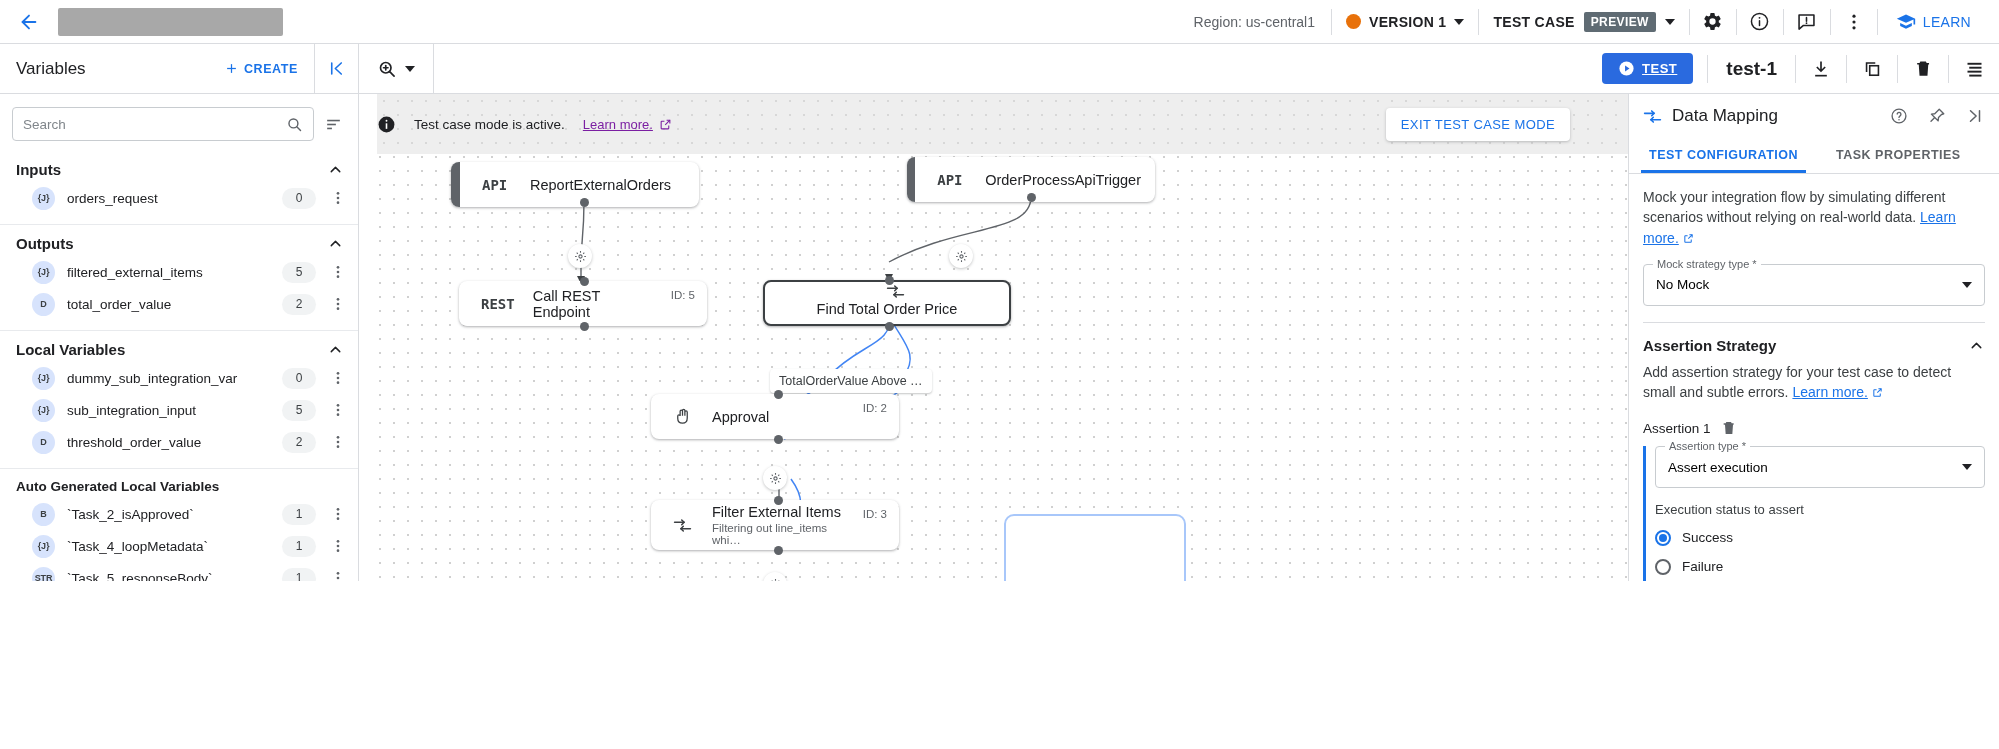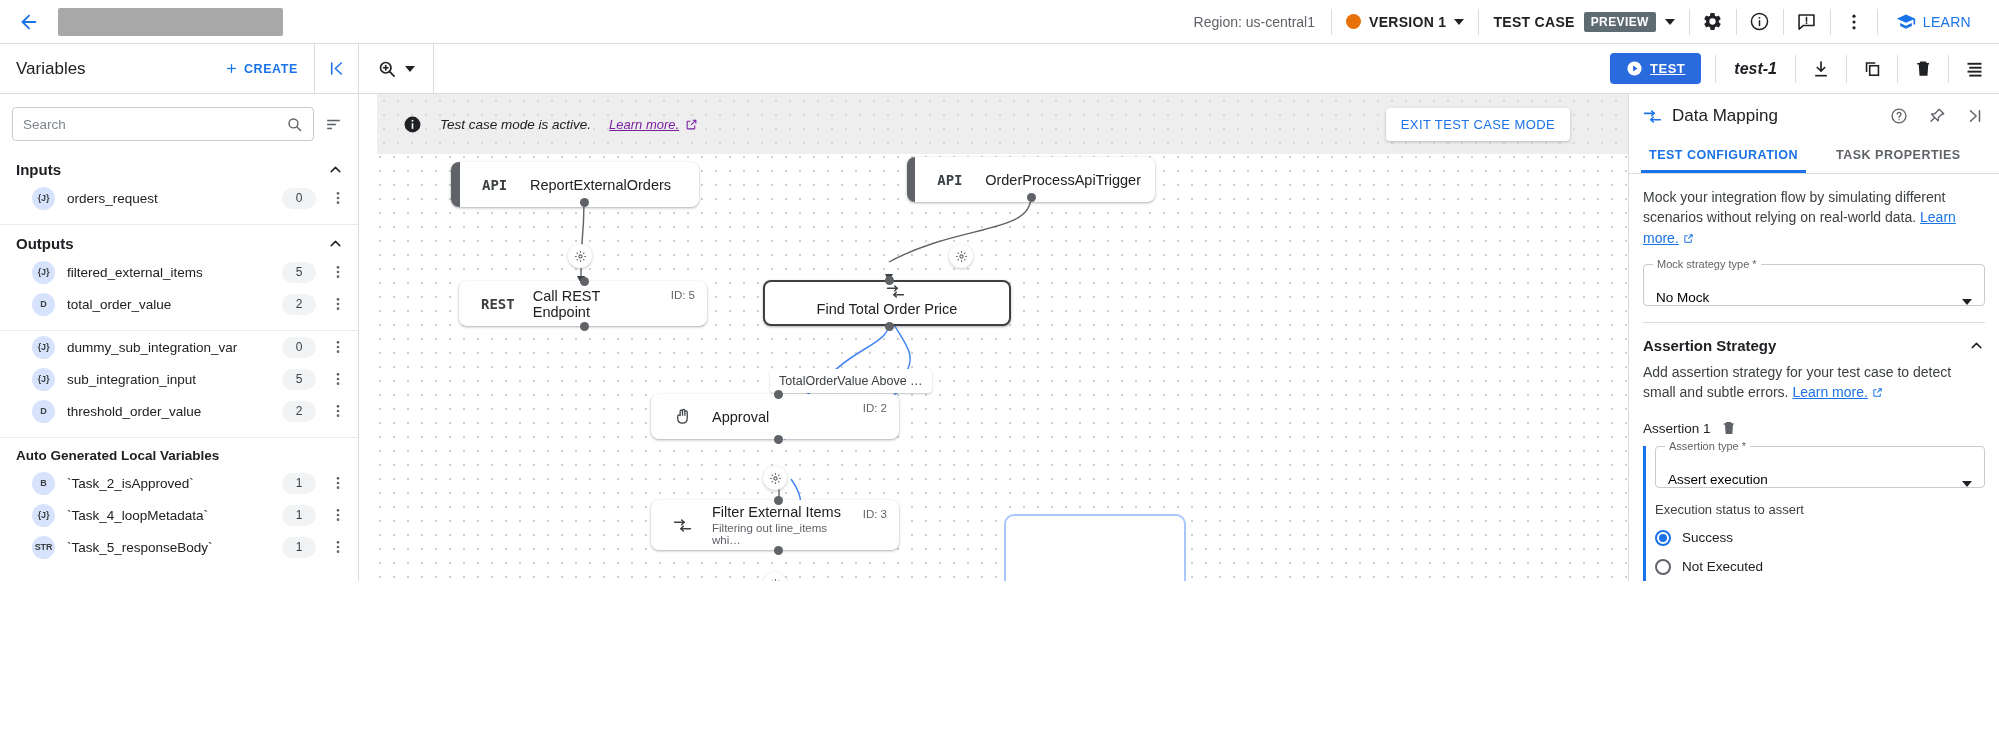--- a/index.html
+++ b/index.html
@@ -73,21 +73,21 @@
   }
   .tb-mid { flex:1; }
   .test-btn {
     background:#2a6adf; color:#fff; border-radius:4px; height:31px;
     display:flex; align-items:center; gap:7px; padding:0 16px;
     font-size:13px; font-weight:bold; letter-spacing:.5px; cursor:pointer;
     margin-right:14px;
     text-decoration:underline;
   }
   .tb-sep { width:1px; height:28px; background:#dadce0; }
-  .test-name { font-size:16px; font-weight:bold; padding:0 18px; white-space:nowrap;font-style:italic; }
+  .test-name { font-size:19px; font-weight:bold; padding:0 18px; white-space:nowrap; }
   .tb-icon { width:50px; height:50px; display:flex; align-items:center; justify-content:center; cursor:pointer; }
 
   
   .body { flex:1; display:flex; min-height:0; }
 
   
   .varpanel {
     width:359px; min-width:359px; border-right:1px solid #dadce0;
     display:flex; flex-direction:column; overflow:hidden; background:#fff;
   }
@@ -125,22 +125,22 @@
 
   
   .canvas {
     flex:1; position:relative; overflow:hidden; background:#fff;
     background-image:radial-gradient(#d0d0d0 1px, transparent 1.1px);
     background-size:14px 14px;
   }
   .canvas-left-gutter { position:absolute; left:0; top:0; bottom:0; width:18px; background:#fff; }
   .banner {
     position:absolute; left:18px; right:0; top:0; height:60px; background:#eeeeee;
-    display:flex; align-items:center; padding-left:26px; gap:18px;
-    background-image:radial-gradient(#d7d7d7 1px, transparent 1.1px); background-size:14px 14px;font-style:italic;
+    display:flex; align-items:center; gap:18px;
+    background-image:radial-gradient(#d7d7d7 1px, transparent 1.1px); background-size:14px 14px;
   }
   .banner-inner { display:flex; align-items:center; gap:18px; }
   .banner-text { font-size:13.5px; color:#202124; }
   .link-purple { color:#7b1fa2; text-decoration:underline; cursor:pointer; }
   .exit-btn {
     position:absolute; right:58px; top:14px; background:#fff; border-radius:4px;
     box-shadow:0 1px 3px rgba(60,64,67,.3); color:#1a73e8;
     font-size:13px; font-weight:500; letter-spacing:.4px; padding:9px 15px; cursor:pointer;
   }
   .node {
@@ -189,21 +189,21 @@
   .rp-tab {
     padding:10px 8px 11px 8px; font-size:12.5px; font-weight:bold; letter-spacing:.5px;
     color:#5f6368; cursor:pointer; margin-right:22px; white-space:nowrap;
   }
   .rp-tab.active { color:#1a73e8; box-shadow: inset 0 -3px 0 #1a73e8; }
   .rp-content { flex:1; overflow:hidden; padding:0 14px; }
   .rp-desc { font-size:14px; color:#3c4043; line-height:1.45; padding:13px 0 10px 0; }
   .link-blue { color:#1a73e8; text-decoration:underline; cursor:pointer; }
   .field {
     position:relative; border:1px solid #c8ccd0; border-radius:4px; height:42px;
-    display:flex; align-items:flex-end; padding:0 12px; margin-top:6px; cursor:pointer;
+    display:flex; align-items:center; padding:0 12px; margin-top:6px; cursor:pointer;
   }
   .field-label {
     position:absolute; top:-7px; left:9px; background:#fff; padding:0 4px;
     font-size:11px; color:#5f6368;
   }
   .field-val { flex:1; font-size:13.5px; color:#000000; }
   .divider { height:1px; background:#dadce0; margin:16px 0 0 0; }
   .sec-head { display:flex; align-items:center; padding:14px 0 6px 0; cursor:pointer; }
   .sec-title { font-size:15px; font-weight:bold; flex:1; }
   .assert-row { display:flex; align-items:center; gap:10px; padding:8px 0 4px 0; }
@@ -433,20 +433,28 @@
             <svg width="16" height="16" viewBox="0 0 24 24" fill="#5f6368">
                 <circle cx="12" cy="5" r="2"></circle>
                 <circle cx="12" cy="12" r="2"></circle>
                 <circle cx="12" cy="19" r="2"></circle>
               </svg>
           </span>
         </div>
       </div>
 
       <div class="vsection">
+        <div class="vsec-head">
+          <div class="vsec-title">Local Variables</div>
+          <div class="chev">
+            <svg width="17" height="17" viewBox="0 0 24 24" fill="none" stroke="#202124" stroke-width="2" stroke-linecap="round" stroke-linejoin="round">
+                <polyline points="6 15 12 9 18 15"></polyline>
+              </svg>
+          </div>
+        </div>
         <div class="vrow">
           <span class="vbadge">{J}</span>
           <span class="vname">dummy_sub_integration_var</span>
           <span class="vcount">0</span>
           <span class="vdots">
             <svg width="16" height="16" viewBox="0 0 24 24" fill="#5f6368">
                 <circle cx="12" cy="5" r="2"></circle>
                 <circle cx="12" cy="12" r="2"></circle>
                 <circle cx="12" cy="19" r="2"></circle>
               </svg>
@@ -760,20 +768,24 @@
           </div>
 
           <div class="exec-title">Execution status to assert</div>
 
           <div class="radio-row">
             <span class="radio on"></span>
             <span class="radio-label">Success</span>
           </div>
           <div class="radio-row">
             <span class="radio"></span>
+            <span class="radio-label">Failure</span>
+          </div>
+          <div class="radio-row">
+            <span class="radio"></span>
             <span class="radio-label">Not Executed</span>
           </div>
 
           <div class="add-assert">
             <svg width="14" height="14" viewBox="0 0 24 24" fill="#1a73e8">
                 <path d="M11 5h2v14h-2z"></path>
                 <path d="M5 11h14v2H5z"></path>
               </svg>
             <span>ADD ASSERTION</span>
           </div>

